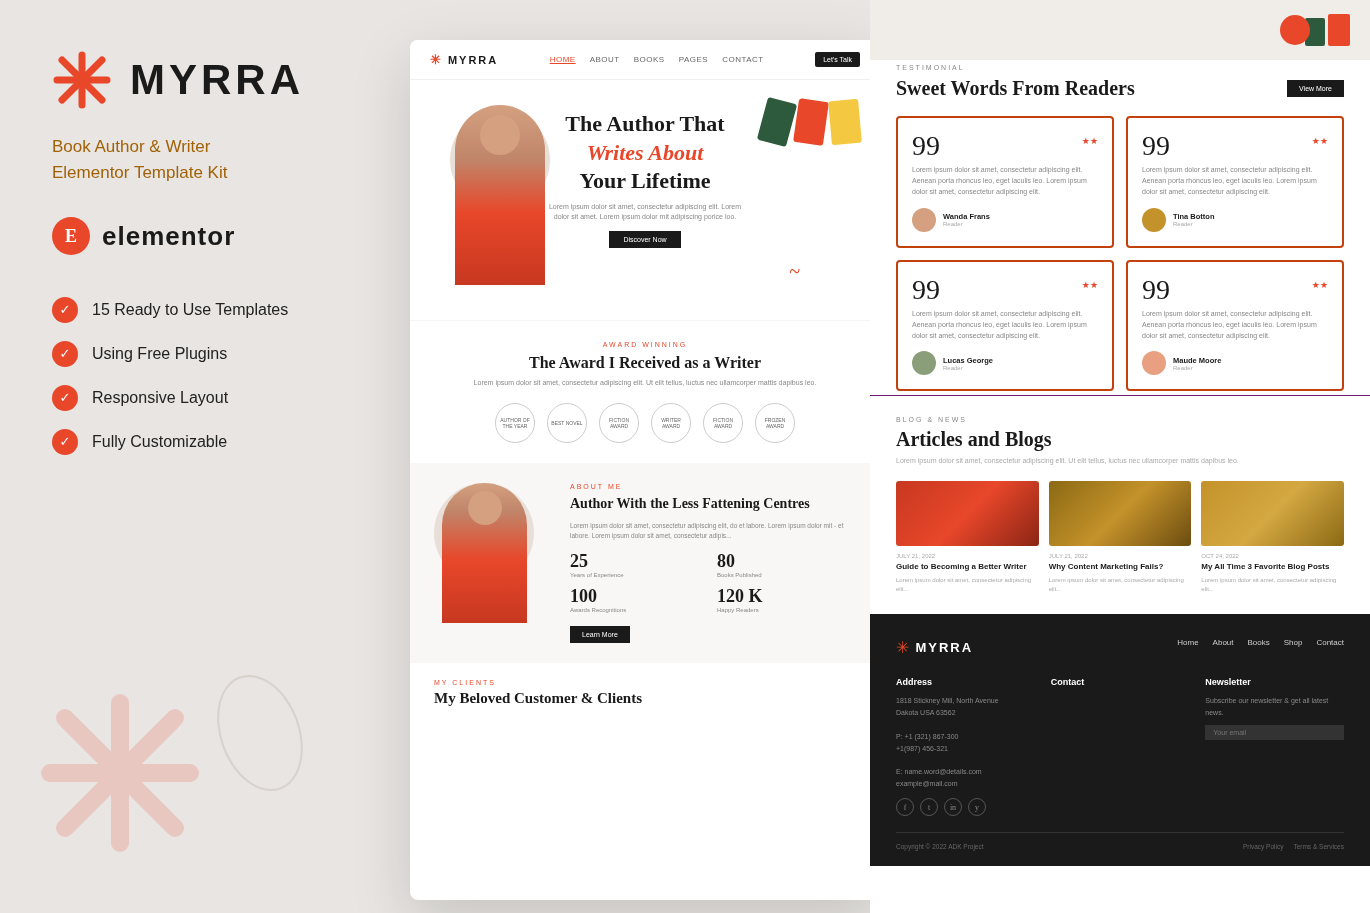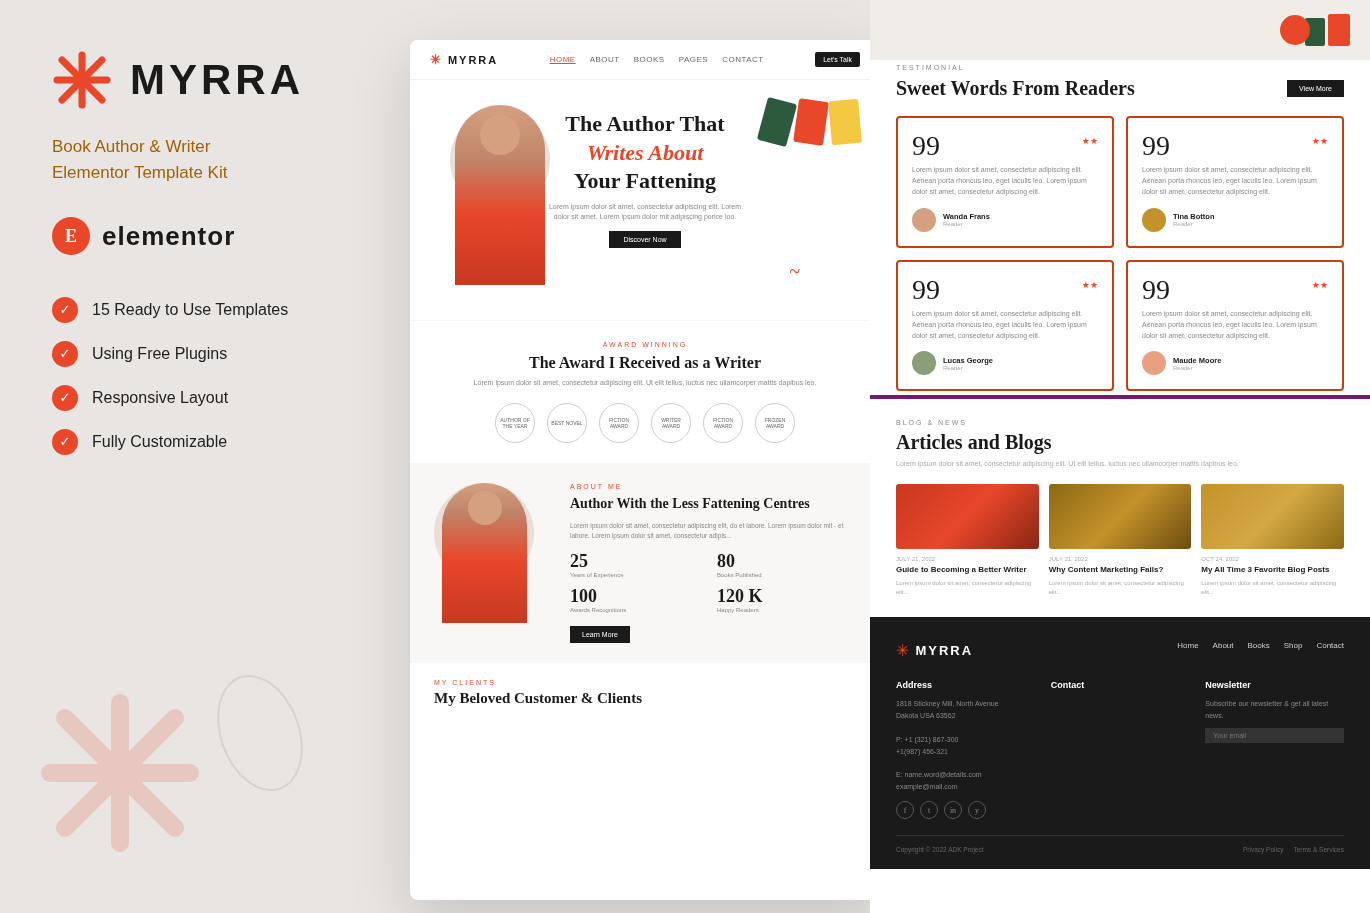--- a/index.html
+++ b/index.html
@@ -625,21 +625,21 @@
     .author-role {
       font-size: 6px;
       color: #aaa;
       font-family: Arial, sans-serif;
     }
 
     
     .blog-section {
       padding: 20px 26px;
       background: white;
-      border-top: 4px solid #701a75;
+      border-top: 1px solid #701a75;
     }
 
     .blog-eyebrow {
       font-size: 7px;
       letter-spacing: 2px;
       text-transform: uppercase;
       color: #888;
       margin-bottom: 5px;
       font-family: Arial, sans-serif;
     }
@@ -900,21 +900,21 @@
   <div class="hero-section">
     <div class="hero-person">
       <div class="person-circle-bg"></div>
       <div class="person-figure">
         <div class="person-head"></div>
       </div>
     </div>
     <div class="hero-title">
       <span>The Author That</span><br>
       <span class="hero-title-red">Writes About</span><br>
-      <span>Your Fattening</span>
+      <span>Your Lifetime</span>
     </div>
     <div class="hero-book-deco">
       <div class="book-shape book-1"></div>
       <div class="book-shape book-2"></div>
       <div class="book-shape book-3"></div>
     </div>
     <p class="hero-desc">Lorem ipsum dolor sit amet, consectetur adipiscing elit. Lorem dolor sit amet. Lorem ipsum dolor mit adipiscing porice loo.</p>
     <div class="hero-btn">Discover Now</div>
     <span class="red-squiggle">~</span>
   </div>

